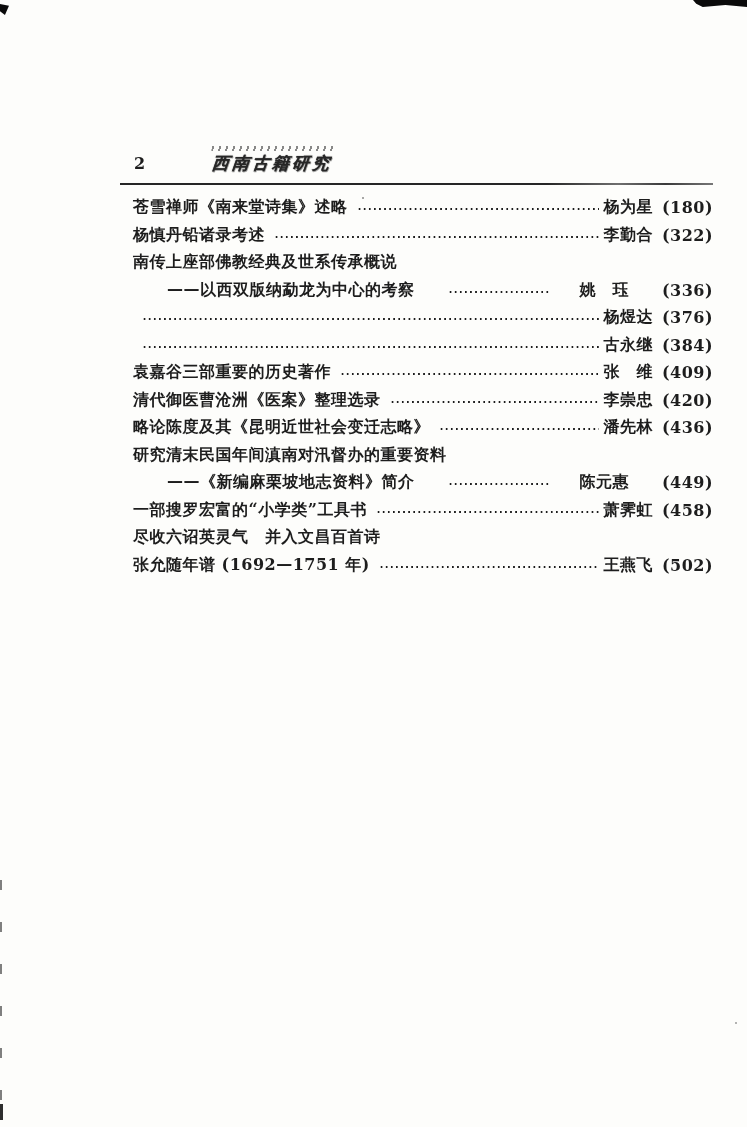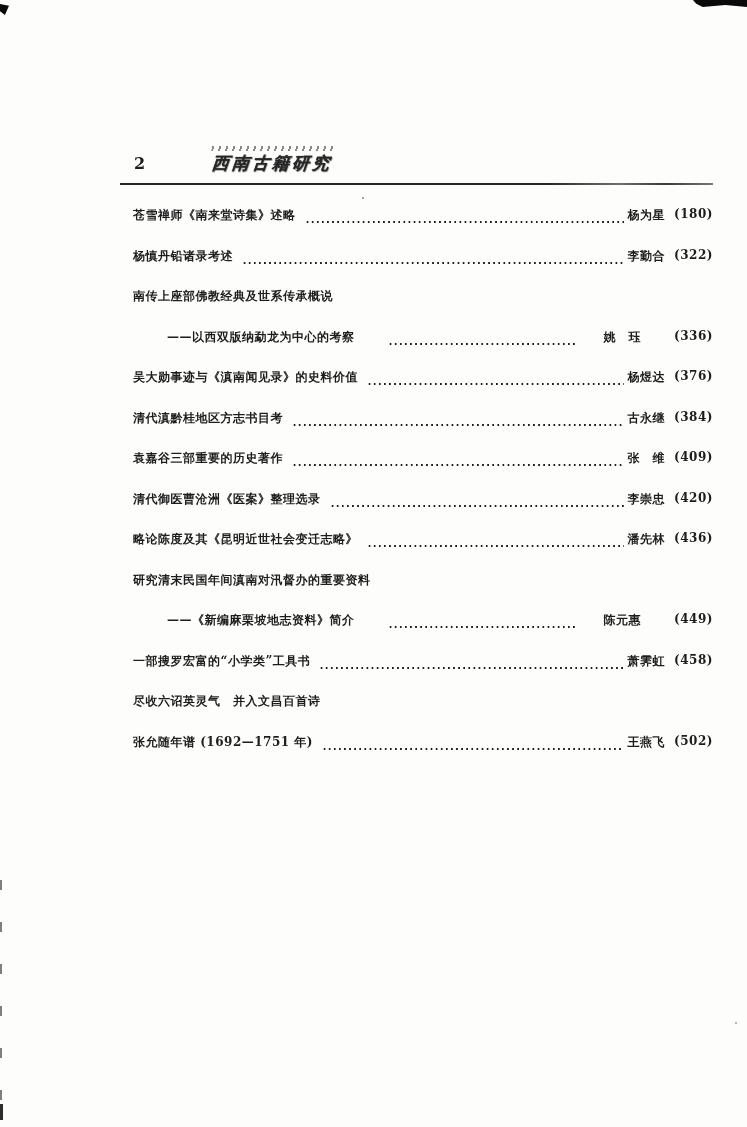--- a/index.html
+++ b/index.html
@@ -41,25 +41,24 @@
     background:repeating-linear-gradient(90deg,rgba(45,45,45,.75) 0 2px,transparent 2px 7px);
     opacity:.75;
   }
   .rule{
     position:absolute;left:120px;top:183px;width:593px;height:2px;
     background:linear-gradient(90deg,#262626 0%,#262626 72%,#6f6f6f 84%,#3a3a3a 92%,#777 100%);
   }
   
   .toc{position:absolute;left:133px;top:194px;width:580px;}
   .row{
-    display:flex;
+    display:flex;align-items:center;
     height:27.5px;
-    font-size:12px;font-weight:700;
+    font-size:16px;font-weight:700;
     white-space:nowrap;
-    margin-top:13px;
   }
   .row.indent{padding-left:34px;gap:24px;}
   .title{flex:0 0 auto;letter-spacing:.5px;}
   .leader{
     flex:1 1 auto;align-self:center;height:16px;
     margin:1px 4px 0 9px;min-width:12px;
     background-image:radial-gradient(circle 1.1px at 2.4px 9px,#1c1c1c 97%,transparent 100%);
     background-size:5.1px 16px;background-repeat:repeat-x;
   }
   .author{flex:0 0 auto;letter-spacing:.5px;}
@@ -100,27 +99,25 @@
       <span class="title">南传上座部佛教经典及世系传承概说</span>
 
     </div>
       <div class="row indent">
       <span class="title">——以西双版纳勐龙为中心的考察</span>
       <span class="leader"></span>
       <span class="author">姚　珏</span>
       <span class="pageno">(336)</span>
     </div>
       <div class="row">
-      <span class="title">吴大勋事迹与《滇南闻见录》的史料价值</span>
       <span class="leader"></span>
       <span class="author">杨煜达</span>
       <span class="pageno">(376)</span>
     </div>
       <div class="row">
-      <span class="title">清代滇黔桂地区方志书目考</span>
       <span class="leader"></span>
       <span class="author">古永继</span>
       <span class="pageno">(384)</span>
     </div>
       <div class="row">
       <span class="title">袁嘉谷三部重要的历史著作</span>
       <span class="leader"></span>
       <span class="author">张　维</span>
       <span class="pageno">(409)</span>
     </div>

